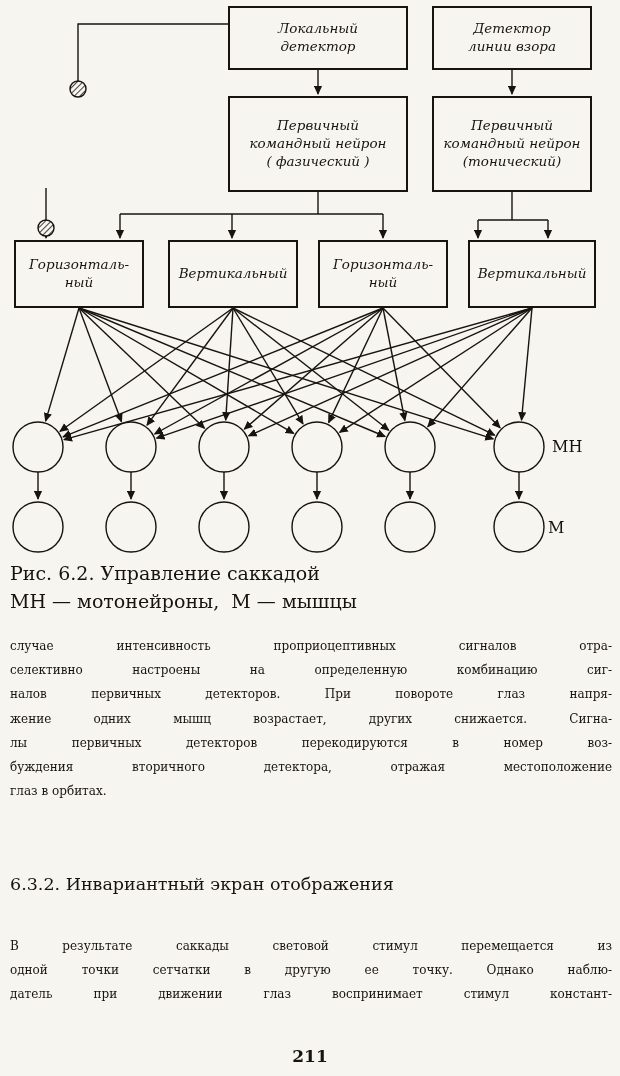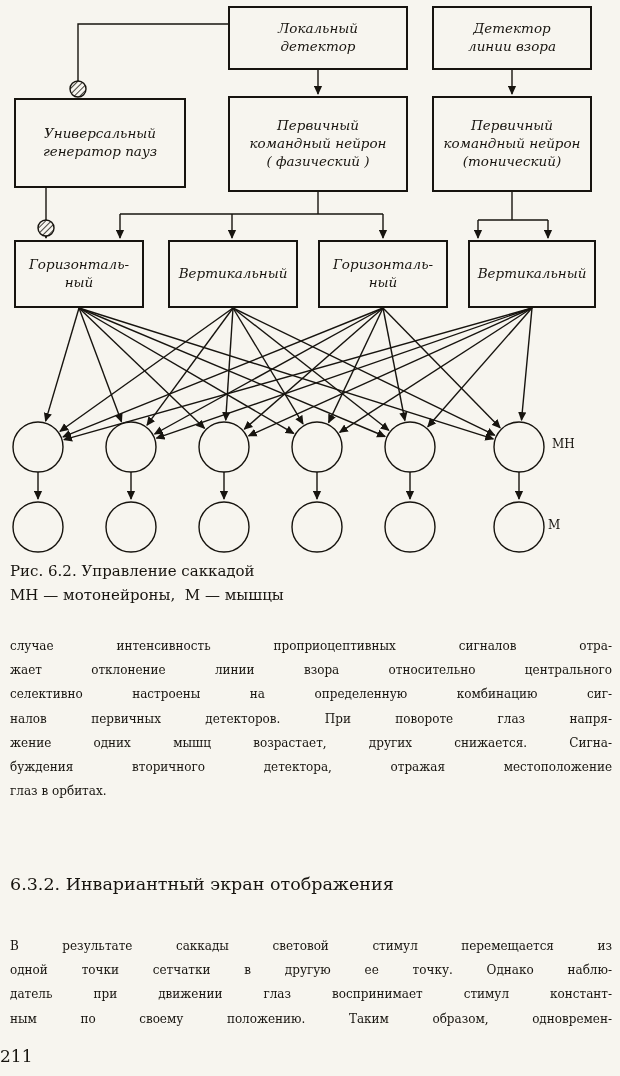--- a/index.html
+++ b/index.html
@@ -10,32 +10,32 @@
     font-family: "DejaVu Serif", "Liberation Serif", serif;
   }
   .diagram { position: absolute; left: 0; top: 0; width: 620px; height: 560px; }
   .diagram svg { position: absolute; left: 0; top: 0; }
   .dbox {
     position: absolute; border: 2px solid #17140f; background: #f7f5ef;
     display: flex; align-items: center; justify-content: center;
     text-align: center; font-style: italic; font-size: 13.5px; line-height: 1.32;
     white-space: pre-line; font-family: "DejaVu Serif", serif;
   }
-  .row-label { position: absolute; font-size: 12px; }
+  .row-label { position: absolute; font-size: 16px; }
   .caption { position: absolute; left: 10px; right: 12px; top: 562px; }
-  .cap-title { font-size: 15px; }
-  .cap-legend { font-size: 15px; margin-top: 6px; white-space: pre-wrap; }
+  .cap-title { font-size: 19px; }
+  .cap-legend { font-size: 19px; margin-top: 6px; white-space: pre-wrap; }
   .bodytext { position: absolute; left: 10px; right: 8px; font-size: 12px; line-height: 24.2px; }
   .p1 { top: 634px; }
   .p2 { top: 934px; }
   .tline { text-align: justify; text-align-last: justify; }
   .tline-end { text-align-last: left; }
   .section-heading { position: absolute; left: 10px; top: 872px; font-weight: normal; font-size: 17.5px; line-height: 25px; }
   .heading-line-2 { padding-left: 58px; }
-  .page-number { position: absolute; left: 0; right: 0; bottom: 10px; font-size: 17px; font-weight: normal; }
+  .page-number { position: absolute; left: 0; right: 0; bottom: 10px; text-align: center; font-size: 17px; font-weight: bold; }
 </style>
 </head>
 <body>
 
 <div class="page">
 
   <div class="diagram">
     <svg id="diagram-svg" width="620" height="560" viewBox="0 0 620 560">
       <defs>
         <marker id="arr" viewBox="0 0 9 9" markerWidth="9" markerHeight="9" refX="8" refY="4.5" orient="auto" markerUnits="userSpaceOnUse">
@@ -106,22 +106,20 @@
           <circle cx="519" cy="527" r="25" fill="#f7f5ef" stroke="#17140f" stroke-width="1.4"></circle>
           <circle cx="78" cy="89" r="8" fill="url(#hatch)" stroke="#17140f" stroke-width="1.4"></circle>
           <circle cx="46" cy="228" r="8" fill="url(#hatch)" stroke="#17140f" stroke-width="1.4"></circle>
         </g>
     </svg>
 
     <div class="dbox" style="left:228px;top:6px;width:180px;height:64px">Локальный
 детектор</div>
     <div class="dbox" style="left:432px;top:6px;width:160px;height:64px">Детектор
 линии взора</div>
-    <div class="dbox" style="left:14px;top:98px;width:172px;height:90px">Универсальный
-генератор пауз</div>
     <div class="dbox" style="left:228px;top:96px;width:180px;height:96px">Первичный
 командный нейрон
 ( фазический )</div>
     <div class="dbox" style="left:432px;top:96px;width:160px;height:96px">Первичный
 командный нейрон
 (тонический)</div>
     <div class="dbox" style="left:14px;top:240px;width:130px;height:68px">Горизонталь-
 ный</div>
     <div class="dbox" style="left:168px;top:240px;width:130px;height:68px">Вертикальный</div>
     <div class="dbox" style="left:318px;top:240px;width:130px;height:68px">Горизонталь-
@@ -132,33 +130,32 @@
     <div class="row-label" style="left:548px;top:518px">М</div>
   </div>
 
   <div class="caption">
     <div class="cap-title">Рис. 6.2. Управление саккадой</div>
     <div class="cap-legend">МН — мотонейроны,  М — мышцы</div>
   </div>
 
   <div class="bodytext p1">
       <div class="tline">случае интенсивность проприоцептивных сигналов отра-</div>
-      <div class="tline">жает отклонение линии взора относительно центрального</div>
       <div class="tline">селективно настроены на определенную комбинацию сиг-</div>
       <div class="tline">налов первичных детекторов. При повороте глаз напря-</div>
       <div class="tline">жение одних мышц возрастает, других снижается. Сигна-</div>
+      <div class="tline">лы первичных детекторов перекодируются в номер воз-</div>
       <div class="tline">буждения вторичного детектора, отражая местоположение</div>
       <div class="tline tline-end">глаз в орбитах.</div>
     </div>
 
   <div class="section-heading">
     <div class="heading-line-1">6.3.2. Инвариантный экран отображения</div>
   </div>
 
   <div class="bodytext p2">
       <div class="tline">В результате саккады световой стимул перемещается из</div>
       <div class="tline">одной точки сетчатки в другую ее точку. Однако наблю-</div>
       <div class="tline">датель при движении глаз воспринимает стимул констант-</div>
-      <div class="tline">ным по своему положению. Таким образом, одновремен-</div>
     </div>
 
   <div class="page-number">211</div>
 </div>
 
 </body></html>

